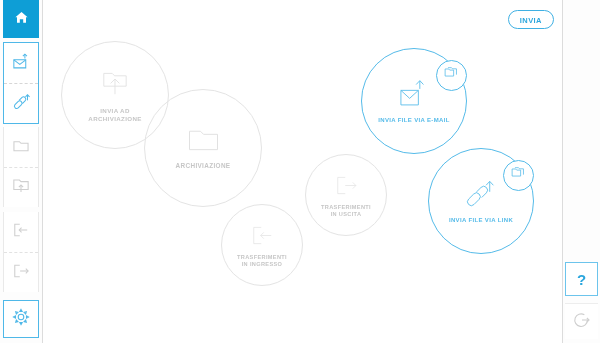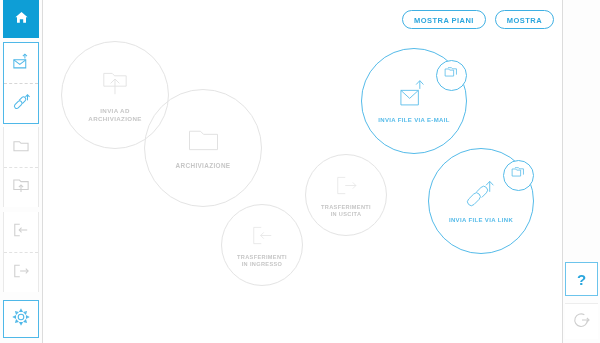--- a/index.html
+++ b/index.html
@@ -198,22 +198,21 @@
         <svg width="18" height="18" viewBox="0 0 20 20" class="ico-grey">
           <path d="M12.6 4.2 A7 7 0 1 0 16 10"></path>
           <path d="M10 10 H17.6"></path>
             <path d="M15.4 7.8 L17.8 10 L15.4 12.2"></path>
         </svg>
       </span>
     </div>
   </div>
 
   <div id="topbar">
-    <button class="pill">MOSTRA PIANI</button>
-    <button class="pill">MOSTRA</button>
+    <button class="pill">INVIA</button>
   </div>
 
   <div id="canvas">
       <div class="bubble grey" style="left: 18px; top: 41px; width: 108px; height: 108px;">
         <div class="bub-ico">
           <svg width="32" height="32" viewBox="0 0 40 40" fill="none" stroke="#e0e0e0" stroke-width="1.1">
       <path d="M6 8 H16.5 L19.5 11 H34 V24 H6 Z"></path>
       <path d="M20 34 V15"></path>
             <path d="M14.5 20.5 L20 15 L25.5 20.5"></path>
           </svg>

